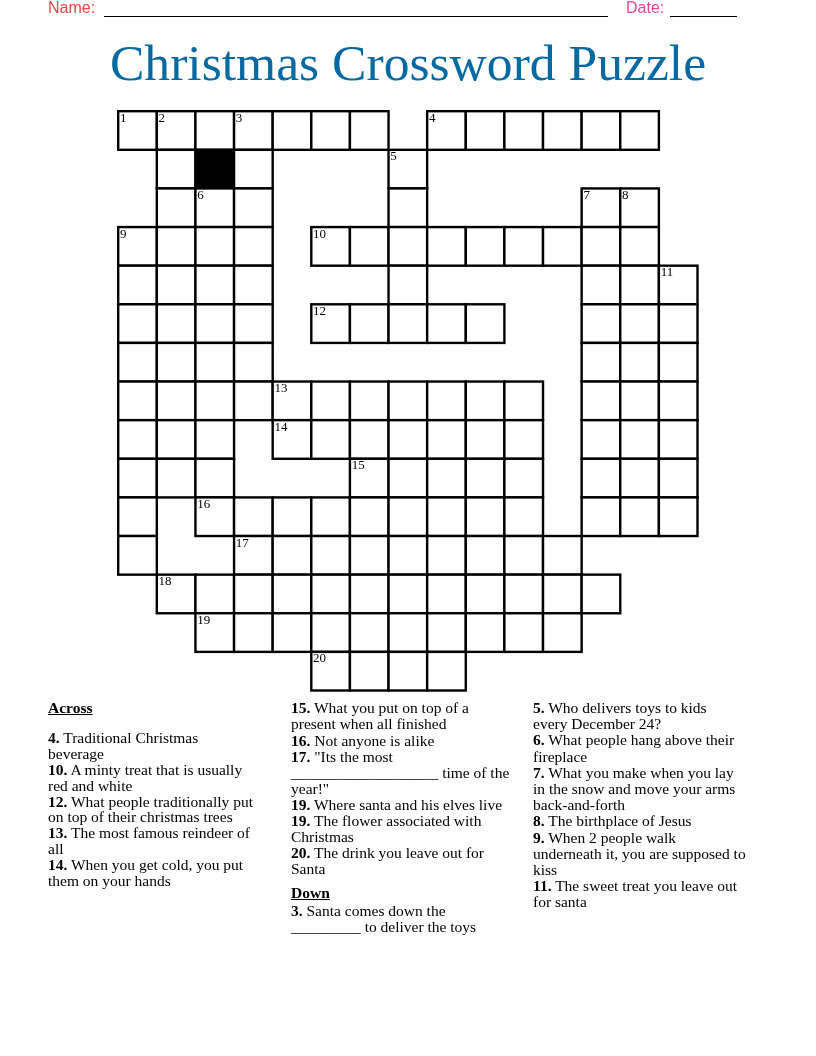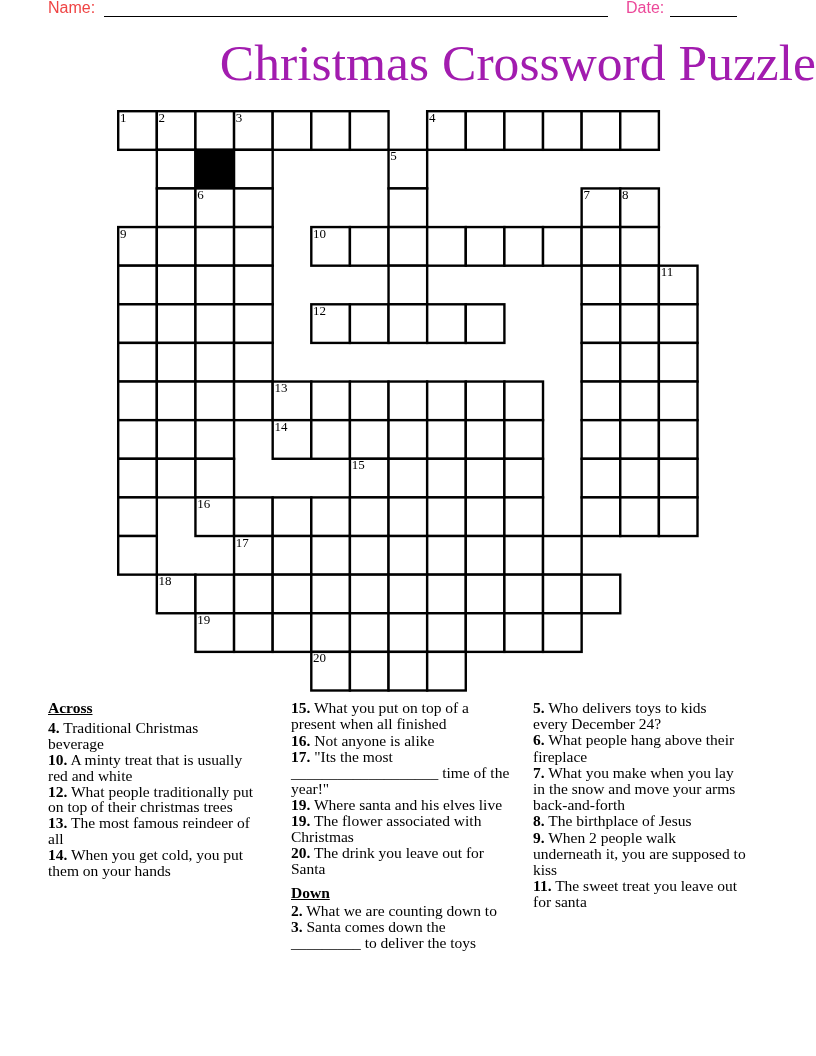--- a/index.html
+++ b/index.html
@@ -10,21 +10,21 @@
 <body>
 
 <div class="gs" style="position:absolute;left:48px;top:-1px;font-family:'Liberation Sans',sans-serif;font-size:16px;color:#ef4444">Name:</div>
 
 <div style="position:absolute;left:104px;top:0;width:504px;height:15.5px;border-bottom:1.8px solid #000"></div>
 
 <div class="gs" style="position:absolute;left:626px;top:-1px;font-family:Liberation Sans, sans-serif;font-size:16px;color:#ec4899">Date:</div>
 
 <div style="position:absolute;left:670px;top:0;width:67px;height:15.5px;border-bottom:1.8px solid #000"></div>
 
-<div class="gs" style="position:absolute;left:0;top:33px;width:816px;text-align:right;font-family:'Liberation Serif',serif;font-size:51.6px;color:#a21caf">Christmas Crossword Puzzle</div>
+<div class="gs" style="position:absolute;left:0;top:33px;width:816px;text-align:center;font-family:'Liberation Serif',serif;font-size:51.6px;color:#0369a1">Christmas Crossword Puzzle</div>
 
 <svg width="816" height="1056" viewBox="0 0 816 1056" style="position:absolute;left:0;top:0;transform:translateZ(0)">
 
 <g>
       <rect x="118.20" y="111.20" width="38.62" height="38.62" fill="#fff" stroke="#000" stroke-width="2.4"></rect>
       <rect x="156.82" y="111.20" width="38.62" height="38.62" fill="#fff" stroke="#000" stroke-width="2.4"></rect>
       <rect x="195.44" y="111.20" width="38.62" height="38.62" fill="#fff" stroke="#000" stroke-width="2.4"></rect>
       <rect x="234.06" y="111.20" width="38.62" height="38.62" fill="#fff" stroke="#000" stroke-width="2.4"></rect>
       <rect x="272.68" y="111.20" width="38.62" height="38.62" fill="#fff" stroke="#000" stroke-width="2.4"></rect>
       <rect x="311.30" y="111.20" width="38.62" height="38.62" fill="#fff" stroke="#000" stroke-width="2.4"></rect>
@@ -305,37 +305,36 @@
 <text x="235.86" y="546.62" font-family="Liberation Serif" font-size="13px" fill="#000">17</text>
 
 <text x="158.62" y="585.24" font-family="Liberation Serif" font-size="13px" fill="#000">18</text>
 
 <text x="197.24" y="623.86" font-family="Liberation Serif" font-size="13px" fill="#000">19</text>
 
 <text x="313.10" y="662.48" font-family="Liberation Serif" font-size="13px" fill="#000">20</text>
 </svg>
 
 <div class="clues" style="left:48px;top:700px;width:243px;line-height:15.9px">
-<div style="margin-bottom:4px"><b><u>Across</u></b></div>
+<div style="margin-bottom:14px"><b><u>Across</u></b></div>
 <div><b>4.</b> Traditional Christmas<br>beverage</div>
 <div><b>10.</b> A minty treat that is usually<br>red and white</div>
 <div><b>12.</b> What people traditionally put<br>on top of their christmas trees</div>
 <div><b>13.</b> The most famous reindeer of<br>all</div>
 <div><b>14.</b> When you get cold, you put<br>them on your hands</div>
 </div>
 
 <div class="clues" style="left:291px;top:700.4px;width:242px;line-height:16.1px">
 <div><b>15.</b> What you put on top of a<br>present when all finished</div>
 <div><b>16.</b> Not anyone is alike</div>
 <div><b>17.</b> "Its the most<br>___________________ time of the<br>year!"</div>
 <div><b>19.</b> Where santa and his elves live</div>
 <div><b>19.</b> The flower associated with<br>Christmas</div>
 <div><b>20.</b> The drink you leave out for<br>Santa</div>
 <div style="margin-top:8px;margin-bottom:1.7px"><b><u>Down</u></b></div>
-<div><b>2.</b> What we are counting down to</div>
 <div><b>3.</b> Santa comes down the<br>_________ to deliver the toys</div>
 </div>
 
 <div class="clues" style="left:533px;top:700px;width:250px;line-height:16.2px">
 <div><b>5.</b> Who delivers toys to kids<br>every December 24?</div>
 <div><b>6.</b> What people hang above their<br>fireplace</div>
 <div><b>7.</b> What you make when you lay<br>in the snow and move your arms<br>back-and-forth</div>
 <div><b>8.</b> The birthplace of Jesus</div>
 <div><b>9.</b> When 2 people walk<br>underneath it, you are supposed to<br>kiss</div>
 <div><b>11.</b> The sweet treat you leave out<br>for santa</div>

